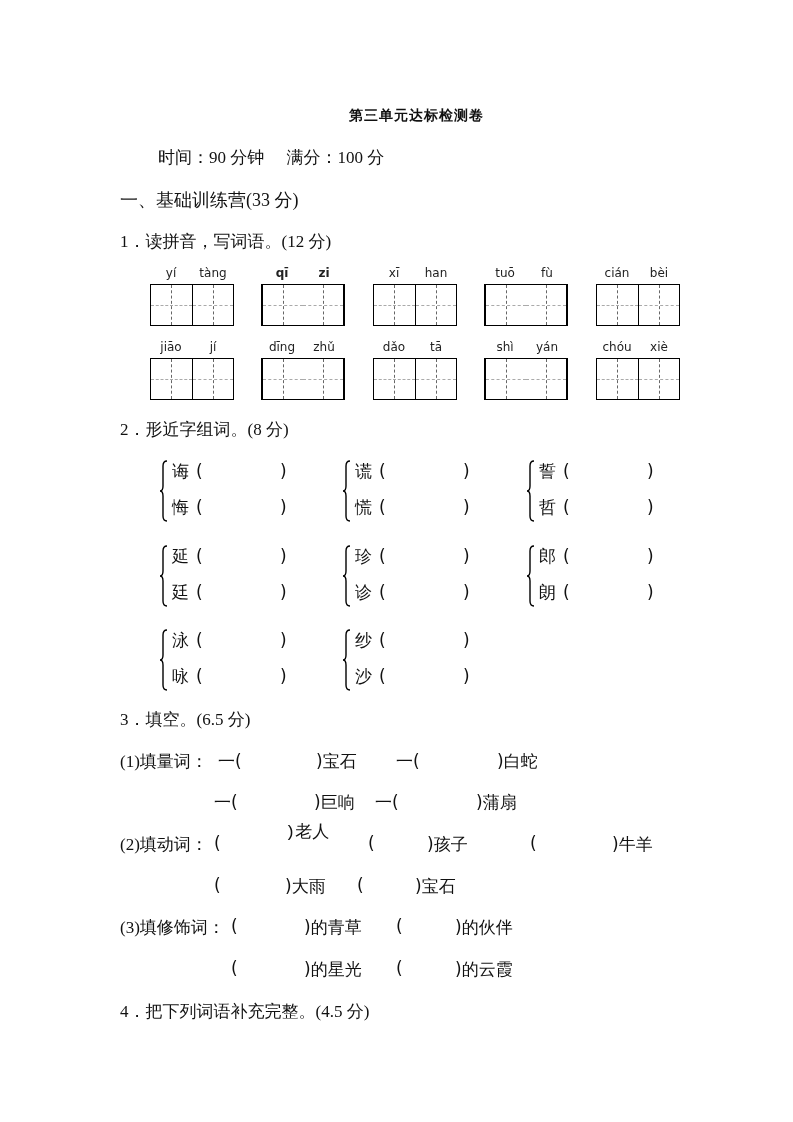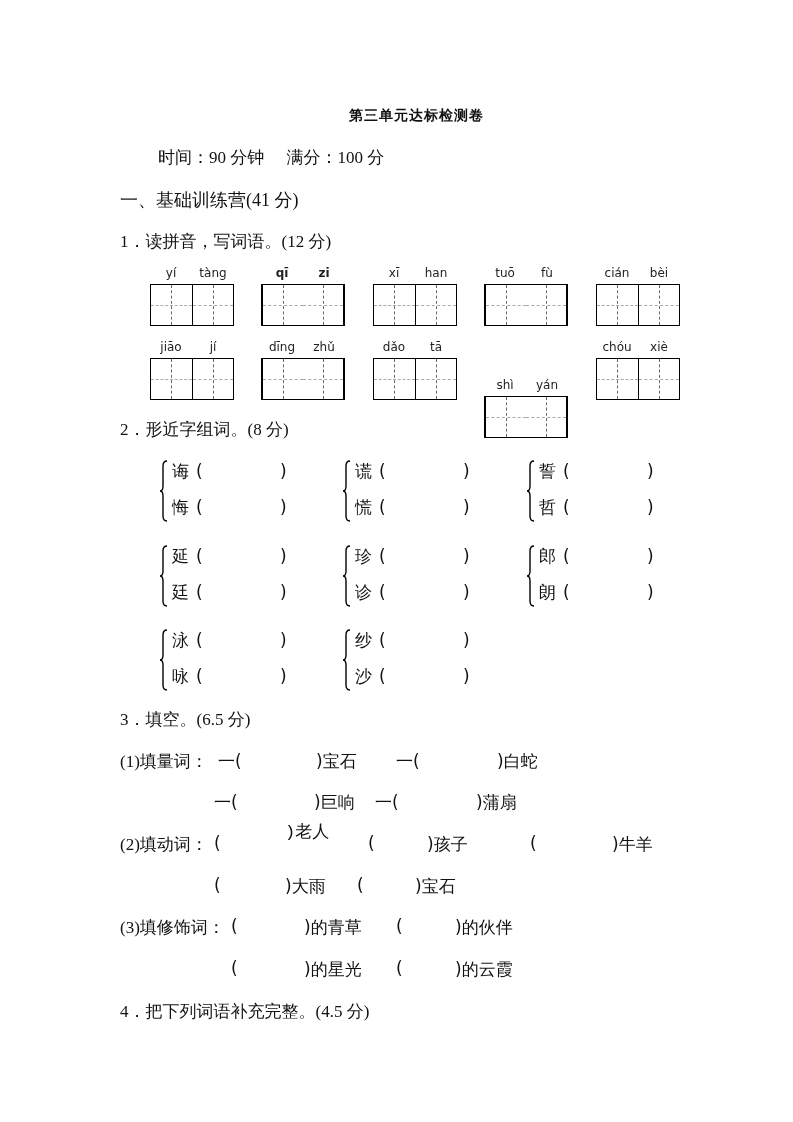--- a/index.html
+++ b/index.html
@@ -35,21 +35,21 @@
 </head>
 <body>
 
 <div class="abs title">第三单元达标检测卷</div>
 
 <div class="abs meta">
   <span>时间：90 分钟</span>
   <span>满分：100 分</span>
 </div>
 
-<div class="abs section">一、基础训练营(41 分)</div>
+<div class="abs section">一、基础训练营(33 分)</div>
 
 <div class="abs q" style="top:230px;">1．读拼音，写词语。(12 分)</div>
 
 <div id="q1-area">
     <div class="pybox" style="left: 150px; top: 266px; width: 84px; height: 62px;">
       <div class="pylabels" style="width:84px">
         <span style="left:0">yí</span>
         <span style="left:42px">tàng</span>
       </div>
       <div class="grid " style="width:84px">
@@ -120,21 +120,21 @@
     <div class="pybox" style="left: 373px; top: 340px; width: 75px; height: 62px;">
       <div class="pylabels" style="width:84px">
         <span style="left:0">dǎo</span>
         <span style="left:42px">tā</span>
       </div>
       <div class="grid " style="width:84px">
         <div class="cell"></div>
         <div class="cell"></div>
       </div>
     </div>
-    <div class="pybox" style="left: 484px; top: 340px; width: 84px; height: 62px; margin-top: 38px;">
+    <div class="pybox" style="left: 484px; top: 340px; width: 84px; height: 62px;">
       <div class="pylabels" style="width:84px">
         <span style="left:0">shì</span>
         <span style="left:42px">yán</span>
       </div>
       <div class="grid thick" style="width:84px">
         <div class="cell"></div>
         <div class="cell"></div>
       </div>
     </div>
     <div class="pybox" style="left: 596px; top: 340px; width: 84px; height: 62px;">

